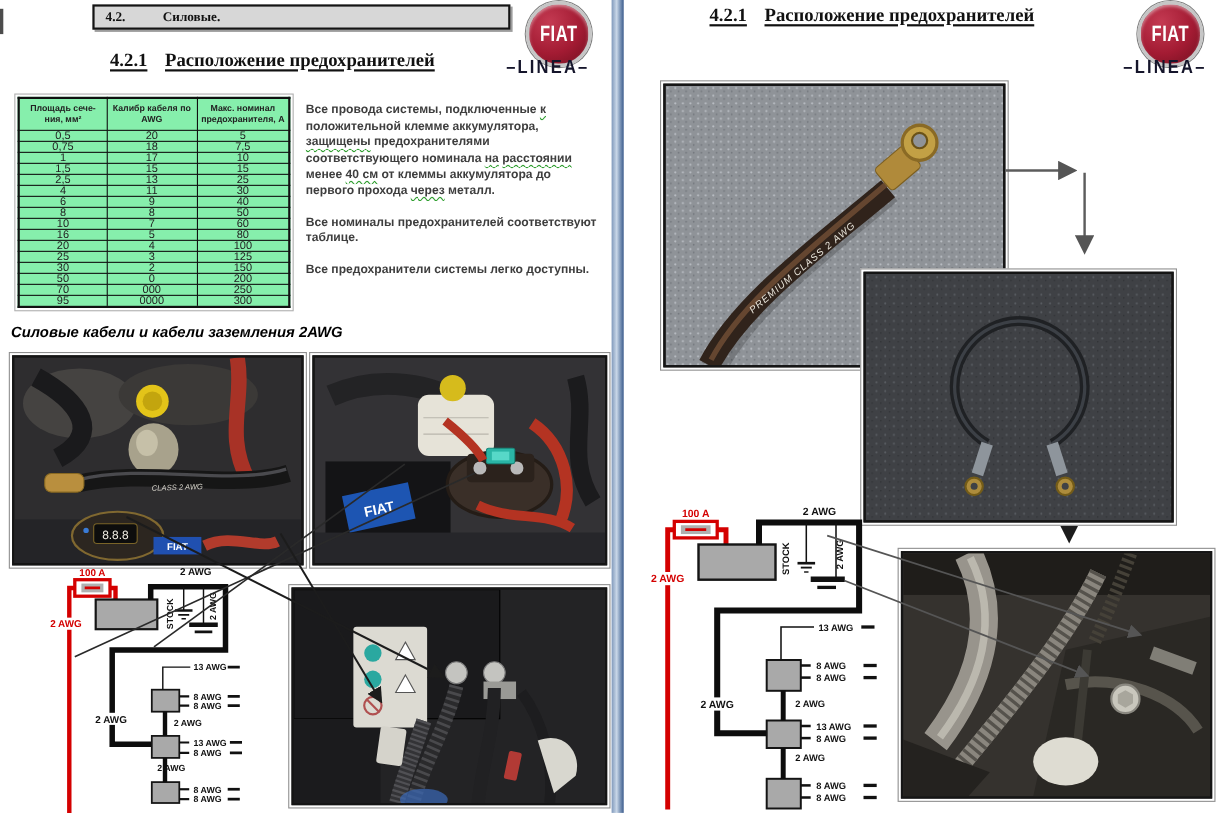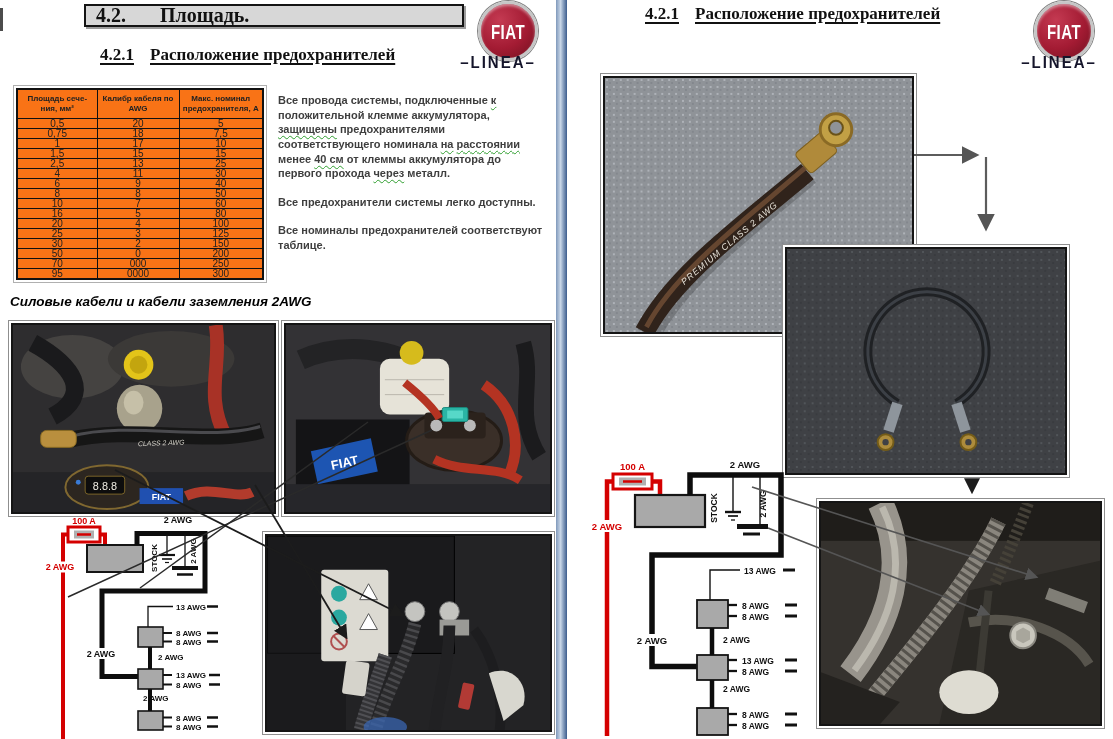--- a/index.html
+++ b/index.html
@@ -2,36 +2,36 @@
 <html><head>
 <meta charset="utf-8">
 <style>
   html,body{margin:0;padding:0;background:#fff;}
   #page{position:relative;width:1113px;height:739px;background:#fff;overflow:hidden;
         font-family:"Liberation Sans",sans-serif;color:#222;}
   .abs{position:absolute;}
   
   #hdr-box{left:84px;top:4px;width:380px;height:23px;background:#d7d7d7;border:2px solid #141414;
            box-shadow:2px 2px 0 rgba(90,90,90,.6);display:flex;align-items:center;
-           font-family:"Liberation Serif",serif;font-weight:bold;font-size:20px;color:#111;padding-left:10px;box-sizing:border-box;}
+           font-family:"Liberation Serif",serif;font-weight:bold;font-size:12px;color:#111;padding-left:10px;box-sizing:border-box;}
   #hdr-box .num{margin-right:34px;}
   .sec-head{font-family:"Liberation Serif",serif;font-weight:bold;font-size:17px;color:#111;white-space:nowrap;}
   .sec-head .u{text-decoration:underline;text-decoration-thickness:1.5px;text-underline-offset:3px;}
   .sec-head .num{margin-right:16px;}
   
   .fiat{width:54px;height:54px;border-radius:50%;
         background:radial-gradient(circle at 35% 30%,#c43a52 0%,#a31b33 55%,#70101f 100%);
         border:3px solid #c6c6c6;box-shadow:0 0 0 1px #7e7e7e, inset 0 2px 3px rgba(255,255,255,.45);
         display:flex;align-items:center;justify-content:center;}
   .fiat span{color:#fff;font-weight:bold;font-size:15px;letter-spacing:.5px;
              font-family:"Liberation Sans",sans-serif;transform:scaleY(1.35);}
   .linea{font-weight:bold;font-size:15px;letter-spacing:2px;color:#15152b;text-align:center;
          font-family:"Liberation Sans",sans-serif;transform:scaleY(1.15);white-space:nowrap;}
   
-  #fuse-table{border-collapse:collapse;background:#f97316;outline:1px solid #b0b0b0;outline-offset:2px;}
+  #fuse-table{border-collapse:collapse;background:#86efac;outline:1px solid #b0b0b0;outline-offset:2px;}
   #fuse-table th,#fuse-table td{border:1px solid #111;text-align:center;vertical-align:middle;}
   #fuse-table th{font-size:8px;font-weight:bold;padding:2px 3px;line-height:1.2;height:24px;}
   #fuse-table td{font-size:10px;padding:0 2px;height:9px;line-height:9px;}
   #fuse-table{border:2px solid #111;}
   #fuse-table col.c1{width:80px}#fuse-table col.c2{width:82px}#fuse-table col.c3{width:84px}
   
   .bodytext{font-size:11px;font-weight:bold;color:#3e3e3e;line-height:1.33;}
   .bodytext p{margin:0 0 14px 0;}
   .sp{text-decoration-line:underline;text-decoration-style:wavy;text-decoration-color:#2f9e2f;
       text-decoration-thickness:1px;text-underline-offset:2px;}
@@ -49,21 +49,21 @@
 </style>
 </head>
 <body>
 
 <div id="page">
 
   <div class="abs" id="edge-tick"></div>
 
   <div class="abs" id="hdr-box">
     <span class="num">4.2.</span>
-    <span>Площадь.</span>
+    <span>Силовые.</span>
   </div>
 
   <div class="abs sec-head" style="left:100px;top:45px;">
     <span class="u num">4.2.1</span><span class="u">Расположение предохранителей</span>
   </div>
 
   <div class="abs fiat" style="left:478px;top:1px;">
     <span>FIAT</span>
   </div>
   <div class="abs linea" style="left:443px;top:53px;width:110px;">–LINEA–</div>
@@ -160,22 +160,22 @@
         <tr>
           <td>95</td>
           <td>0000</td>
           <td>300</td>
         </tr>
       </tbody>
   </table>
 
   <div class="abs bodytext" style="left:278px;top:93px;width:268px;">
     <p><span>Все провода системы,  подключенные </span><span class="sp">к</span><span> положительной клемме аккумулятора, </span><span class="sp">защищены</span><span> предохранителями соответствующего  номинала </span><span class="sp">на</span><span> </span><span class="sp">расстоянии</span><span> менее </span><span class="sp">40 см</span><span> от клеммы аккумулятора  до первого прохода </span><span class="sp">через</span><span> металл.</span></p>
+    <p>Все номиналы предохранителей соответствуют  таблице.</p>
     <p>Все предохранители системы легко доступны.</p>
-    <p>Все номиналы предохранителей соответствуют  таблице.</p>
   </div>
 
   <div class="abs caption" style="left:10px;top:294px;width:268px;">Силовые кабели и кабели заземления 2AWG</div>
 
   <div class="ph" style="left:8px;top:320px;width:271px;height:197px;">
     <div class="in">
         <svg viewBox="0 0 264 188" preserveAspectRatio="none">
       <rect width="264" height="188" fill="#2e2d2f"></rect>
       <ellipse cx="60" cy="42" rx="52" ry="32" fill="#454341"></ellipse>
       <ellipse cx="160" cy="34" rx="64" ry="28" fill="#3b3937"></ellipse>

